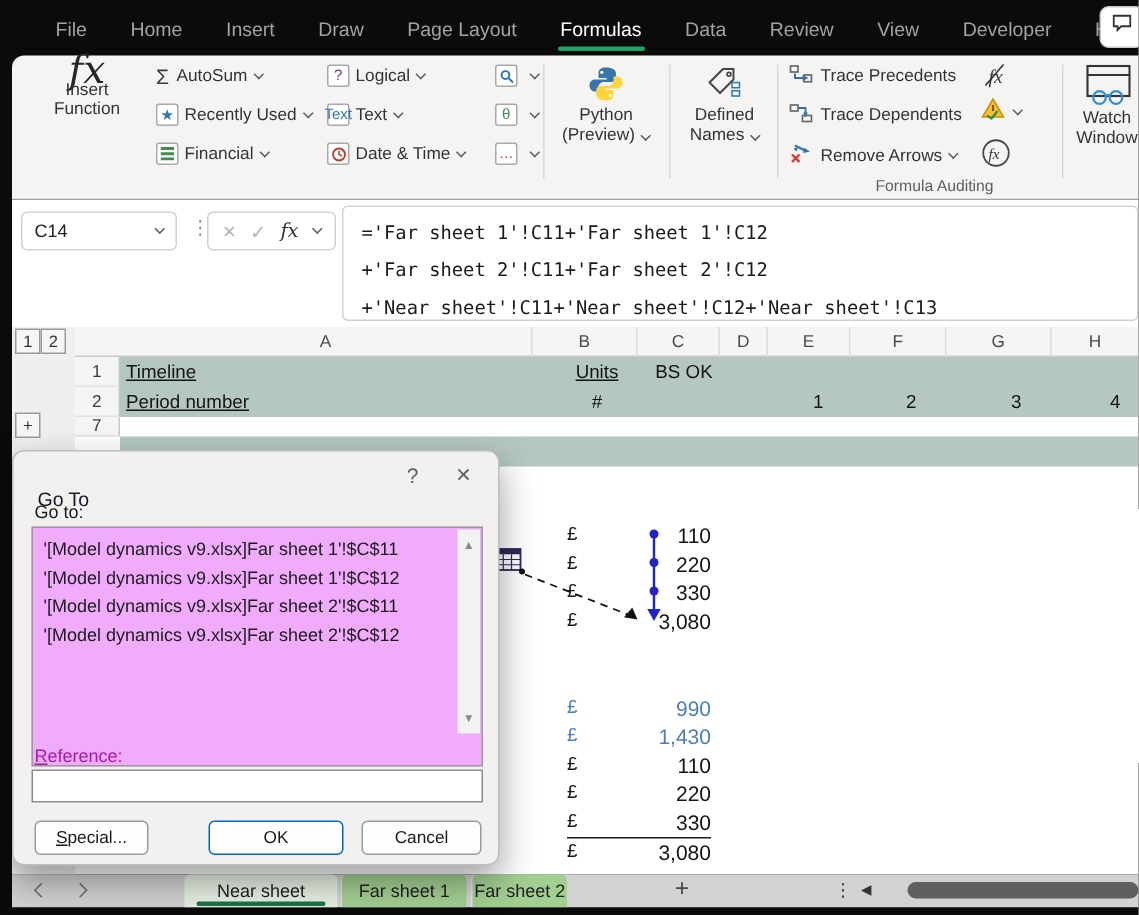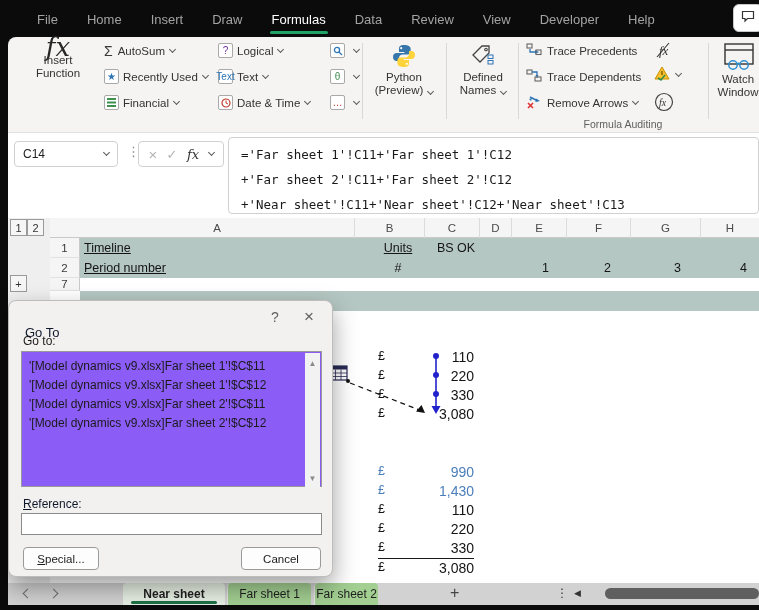--- a/index.html
+++ b/index.html
@@ -47,49 +47,50 @@
   .und { text-decoration:underline; }
   .ccur { position:absolute; width:20px; font-size:12.5px; color:#141414; }
   .cval { position:absolute; width:96px; text-align:right; font-size:14px; color:#141414; }
   .blue { color:#4a7ebb; }
 
   
   #goto-dlg { left:8px; top:300px; width:325px; height:277px; background:#f2f1ef; border:1px solid #bdbdbd; border-radius:8px; box-shadow:0 10px 24px rgba(0,0,0,.38); z-index:20; }
   #dlg-title { left:16px; top:8px; font-size:13px; color:#0f172a;margin-top:16px; }
   .dlg-sys { position:absolute; top:6px; font-size:14px; color:#5f5f5f; width:22px; height:20px; display:flex; align-items:center; justify-content:center; }
   #goto-label { left:14px; top:33px; font-size:12px; color:#1b1b1b; }
-  #goto-list { left:12px; top:50px; width:301px; height:136px; background:#8b5cf6; border:1px solid #9a9a9a; padding:5px 0 0 7px; }
+  #goto-list { left:12px; top:50px; width:301px; height:160px; background:#f0abfc; border:1px solid #9a9a9a; padding:5px 0 0 7px; }
   .ditem { font-size:12px; color:#1b1b1b; line-height:19px; white-space:nowrap; }
   #list-scroll { position:absolute; right:1px; top:1px; width:15px; height:136px; background:#f2f2f2; }
   .scr-arrow { position:absolute; left:0; width:15px; font-size:8px; color:#8a8a8a; text-align:center; }
-  #ref-label { left:14px; top:196px; font-size:12px; color:#0f172a; }
+  #ref-label { left:14px; top:196px; font-size:12px; color:#a21caf; }
   #ref-input { left:12px; top:212px; width:301px; height:22px; background:#fff; border:1px solid #8a8a8a; }
   .dbtn { position:absolute; top:246px; height:23px; background:#fdfdfd; border:1px solid #9a9a9a; border-radius:4px; font-size:11.5px; color:#1b1b1b; display:flex; align-items:center; justify-content:center; }
   #btn-ok { border:1.5px solid #0067c0; }
   .key { text-decoration:underline; }
 
   
   #sheetstrip { left:8px; top:583px; width:751px; height:22px; background:#d2d2d2; }
   .navchev { position:absolute; top:7px; width:7px; height:7px; border-right:1.6px solid #6f6f6f; border-bottom:1.6px solid #6f6f6f; }
   .sheettab { position:absolute; top:0; height:22px; display:flex; align-items:center; justify-content:center; font-size:12px; color:#1f1f1f; border-radius:4px 4px 0 0; }
-  #tab-near { background:#e7f0e4; font-weight:bold; }
+  #tab-near { background:#e7f0e4; font-weight:normal; }
   #tab-near::after { content:""; position:absolute; left:8px; right:8px; bottom:1px; height:3px; background:#1e7145; border-radius:2px; }
   .fartab { background:#a3cf92; border-left:1px solid #e6e6e6; }
   #hthumb { position:absolute; left:597px; top:5px; width:154px; height:11px; background:#5f5f5f; border-radius:6px; }
   #bottomblack { left:0; top:605px; width:759px; height:5px; background:#0b0b0b; }
   #leftblack { left:0; top:37px; width:8px; height:573px; background:#0b0b0b; }
 </style>
 </head>
 <body>
 
 <div id="tabbar" class="abs">
   <span class="mtab first">File</span>
   <span class="mtab">Home</span>
   <span class="mtab">Insert</span>
   <span class="mtab">Draw</span>
+  <span class="mtab">Page Layout</span>
   <span class="mtab active">Formulas</span>
   <span class="mtab">Data</span>
   <span class="mtab">Review</span>
   <span class="mtab">View</span>
   <span class="mtab">Developer</span>
   <span class="mtab">Help</span>
 </div>
 <div id="comment-btn" class="abs">
   <span>
     <svg width="14" height="13" viewBox="0 0 14 13">
@@ -379,20 +380,21 @@
       <div class="scr-arrow" style="bottom:6px;">▼</div>
     </div>
   </div>
 
   <div id="ref-label" class="abs"><span class="key">R</span><span>eference:</span></div>
   <div id="ref-input" class="abs"></div>
 
   <div class="dbtn" style="left:14px; width:76px;">
       <span><span class="key">S</span><span>pecial...</span></span>
     </div>
+  <div class="dbtn" id="btn-ok" style="left:130px; width:90px;">OK</div>
   <div class="dbtn" style="left:232px; width:80px;">Cancel</div>
 </div>
 
 <div id="sheetstrip" class="abs">
   <div class="navchev" style="left:16px; transform:rotate(135deg);"></div>
   <div class="navchev" style="left:42px; transform:rotate(-45deg);"></div>
   <div class="sheettab" id="tab-near" style="left:115px; width:102px;">Near sheet</div>
   <div class="sheettab fartab" style="left:219px; width:84px;">Far sheet 1</div>
   <div class="sheettab fartab" style="left:306px; width:64px;">Far sheet 2</div>
   <div class="abs" style="left:442px; top:1px; font-size:16px; color:#444;">+</div>

